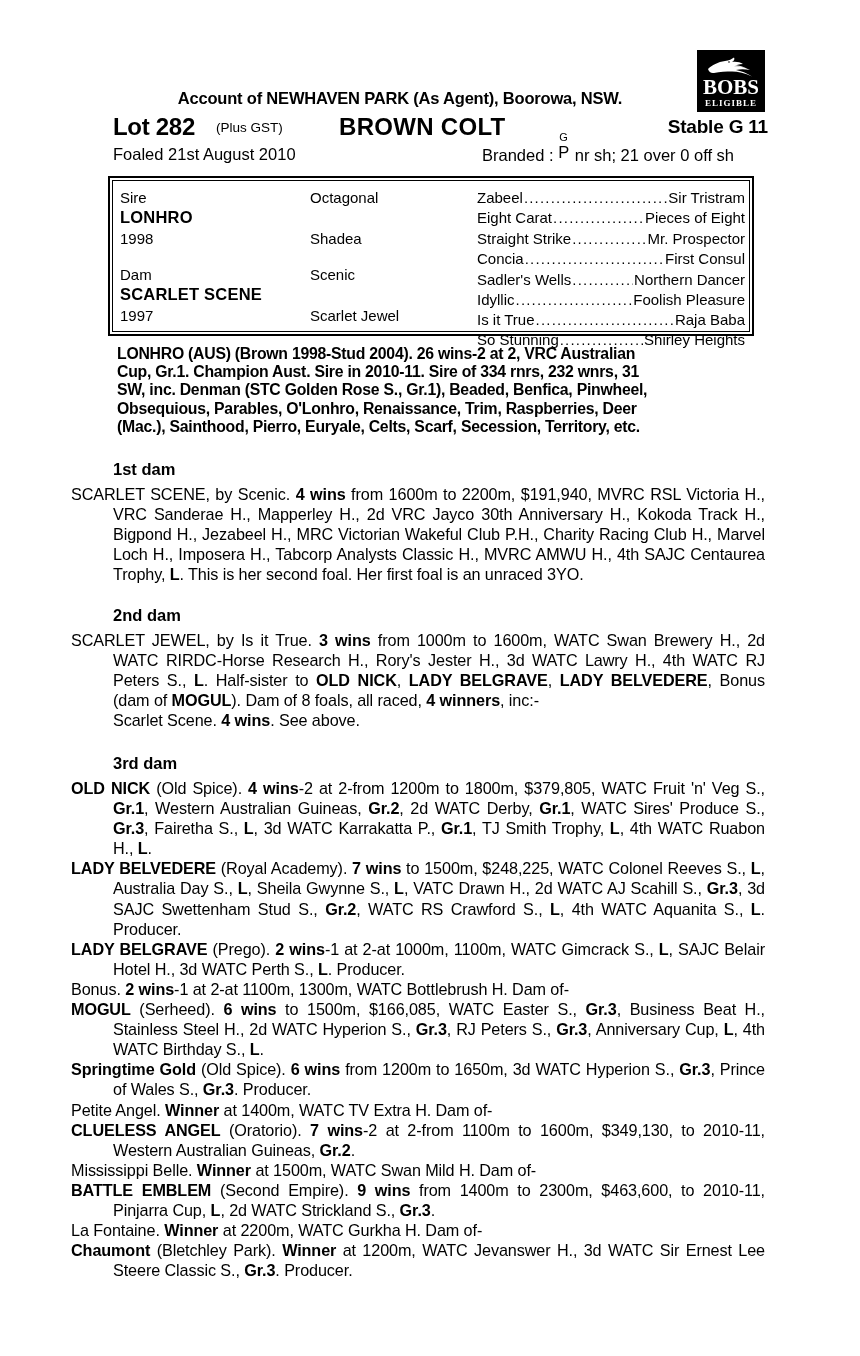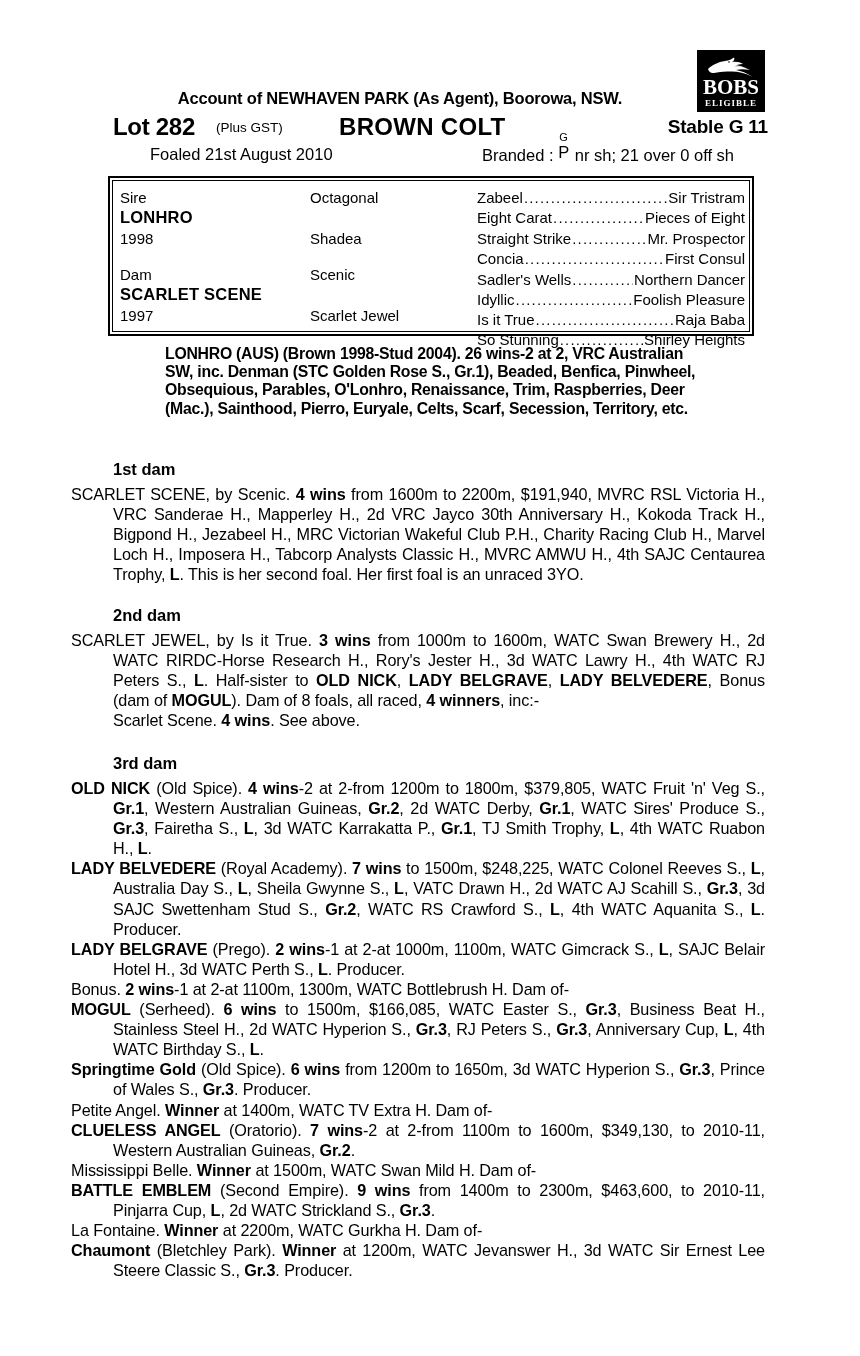--- a/index.html
+++ b/index.html
@@ -115,21 +115,20 @@
     font-size: 19px;
     font-weight: bold;
     letter-spacing: -0.2px;
   }
 
   .foaled {
     position: absolute;
     left: 113px;
     top: 145px;
     font-size: 16.5px;
-    margin-left: 37px;
   }
   .branded {
     position: absolute;
     left: 482px;
     top: 145px;
     font-size: 16.5px;
     white-space: nowrap;
   }
   .brand-stack {
     display: inline-block;
@@ -206,21 +205,21 @@
     position: absolute;
     left: 117px;
     top: 345px;
     width: 648px;
     font-size: 15.8px;
     font-weight: bold;
     line-height: 18.2px;
     letter-spacing: -0.25px;
     text-align: justify;
   }
-  .sire-para > span { display: block; margin-left: 48px; }
+  .sire-para > span { display: block; }
 
   
   .damhead {
     position: absolute;
     left: 113px;
     font-size: 16.5px;
     font-weight: bold;
     letter-spacing: 0px;
   }
   .block {
@@ -323,20 +322,21 @@
     </div>
     <div class="leader-row" style="top:154px;">
       <span class="l-name">So Stunning</span>
       <span class="l-dots">............................................................</span>
       <span class="l-val">Shirley Heights</span>
     </div>
   </div>
 
   <div class="sire-para">
     <span>LONHRO (AUS) (Brown 1998-Stud 2004). 26 wins-2 at 2, VRC Australian</span>
+    <span>Cup, Gr.1. Champion Aust. Sire in 2010-11. Sire of 334 rnrs, 232 wnrs, 31</span>
     <span>SW, inc. Denman (STC Golden Rose S., Gr.1), Beaded, Benfica, Pinwheel,</span>
     <span>Obsequious, Parables, O'Lonhro, Renaissance, Trim, Raspberries, Deer</span>
     <span>(Mac.), Sainthood, Pierro, Euryale, Celts, Scarf, Secession, Territory, etc.</span>
   </div>
 
   <div class="damhead" style="top:460px;">1st dam</div>
   <div class="block" style="top:484px;">
     <p class="lvl0h"><span>SCARLET SCENE</span><span>, by Scenic. </span><b>4 wins</b><span> from 1600m to 2200m, $191,940, MVRC RSL Victoria H., VRC Sanderae H., Mapperley H., 2d VRC Jayco 30th Anniversary H., Kokoda Track H., Bigpond H., Jezabeel H., MRC Victorian Wakeful Club P.H., Charity Racing Club H., Marvel Loch H., Imposera H., Tabcorp Analysts Classic H., MVRC AMWU H., 4th SAJC Centaurea Trophy, </span><b>L</b><span>. This is her second foal. Her first foal is an unraced 3YO.</span></p>
   </div>
 

